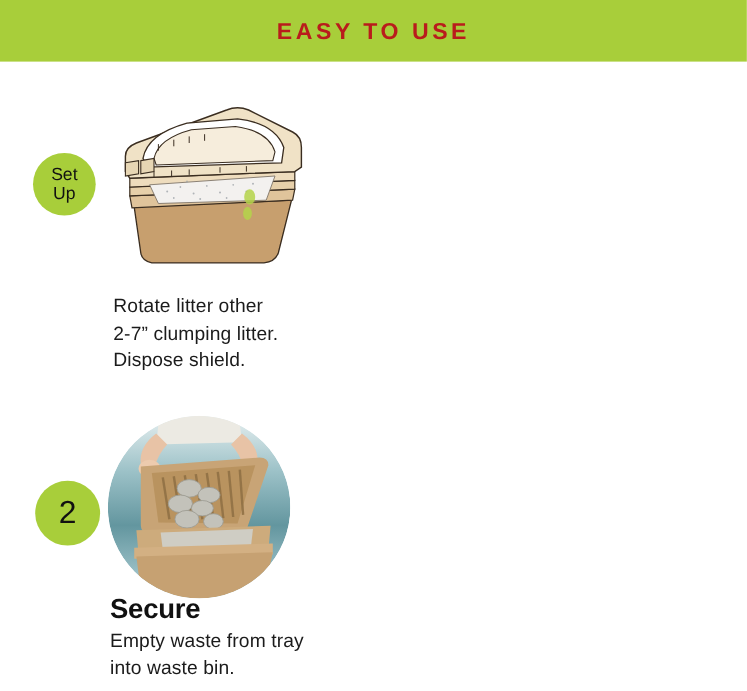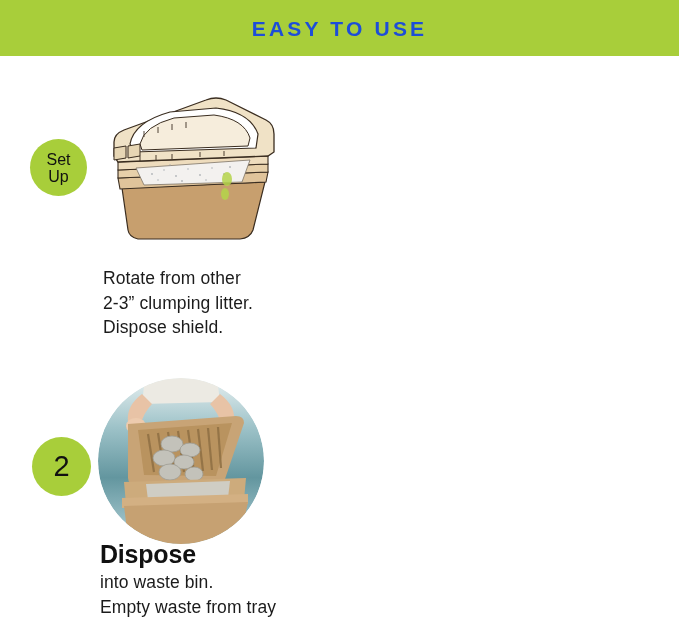--- a/index.html
+++ b/index.html
@@ -25,21 +25,21 @@
     height: 56px;
     background: #a8ce3a;
     display: flex;
     align-items: center;
     justify-content: center;
   }
   .banner-title {
     font-size: 21px;
     font-weight: 700;
     letter-spacing: 3.2px;
-    color: #1d4ed8;
+    color: #b91c1c;
     line-height: 1;
     font-family: "Liberation Sans", sans-serif;
   }
 
   
   .steps {
     position: absolute;
     left: 0;
     top: 56px;
     width: 679px;
@@ -188,22 +188,22 @@
           <line x1="100" y1="70" x2="100" y2="75"></line>
           <line x1="124" y1="69" x2="124" y2="74"></line>
         </g>
 
         <path d="M14 66 L26 64 L26 76 L14 78 Z" fill="#e7d6b4" stroke="#3a2d20" stroke-width="1"></path>
         <path d="M28 64 L40 62 L40 74 L28 76 Z" fill="#e7d6b4" stroke="#3a2d20" stroke-width="1"></path>
       </svg>
     </div>
 
     <div class="caption cap-pos-setup">
-      <span class="line">Rotate from other</span>
-      <span class="line">2-3” clumping litter.</span>
+      <span class="line">Rotate litter other</span>
+      <span class="line">2-7” clumping litter.</span>
       <span class="line">Dispose shield.</span>
     </div>
   </div>
 
   <div class="step step-b">
 
     
 
     
 
@@ -264,23 +264,23 @@
 
           <path d="M26 104 L148 100 L146 122 L28 126 Z" fill="#cdab7c"></path>
           <path d="M48 106 L132 103 L130 120 L50 122 Z" fill="#cfcdc4"></path>
           <path d="M24 120 L150 116 L150 126 L24 130 Z" fill="#d3b083"></path>
           <path d="M26 128 L150 124 L142 162 Q140 166 128 166 L44 166 Q32 166 30 160 Z" fill="#c6a172"></path>
         </g>
       </svg>
     </div>
 
     <div class="caption cap-pos-2">
-      <span class="heading">Dispose</span>
+      <span class="heading">Secure</span>
+      <span class="line">Empty waste from tray</span>
       <span class="line">into waste bin.</span>
-      <span class="line">Empty waste from tray</span>
     </div>
   </div>
 
   <div class="step step-d">
 
     
 
     
 
     

